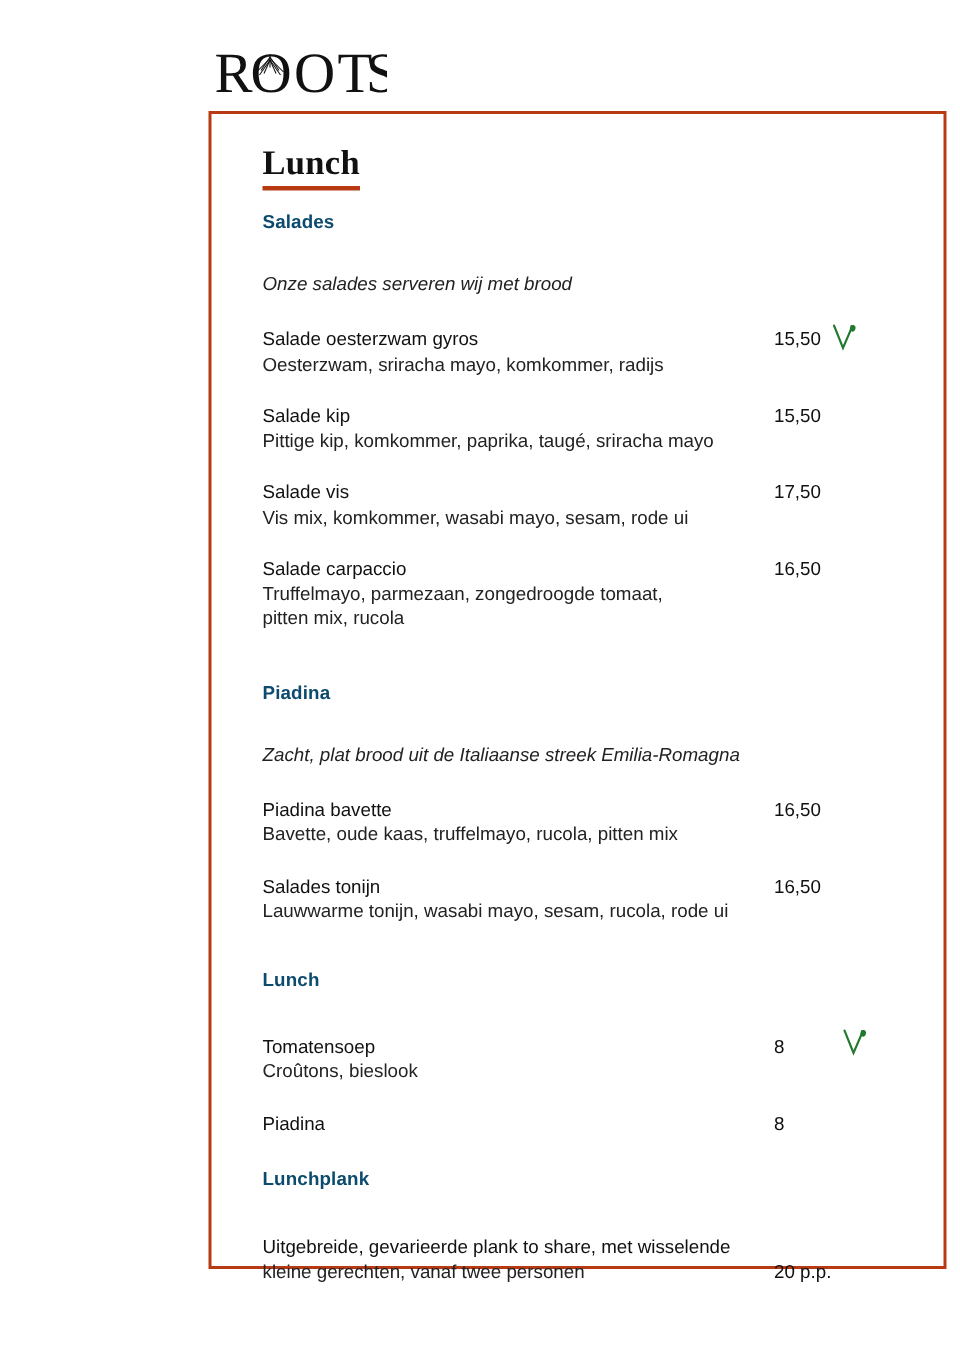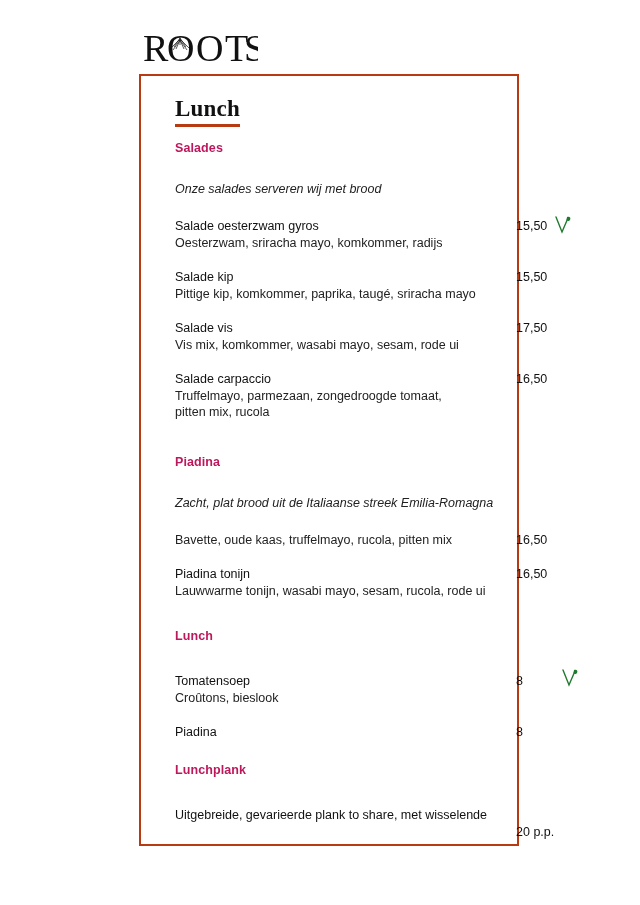--- a/index.html
+++ b/index.html
@@ -25,21 +25,21 @@
     display: flex;
     align-items: flex-end;
   }
   .logo-svg { display: block; }
 
   
   .menu-frame {
     position: absolute;
     left: 139px;
     top: 74px;
-    width: 380px;
+    width: 492px;
     height: 772px;
     border: 2px solid #b83a12;
     box-sizing: border-box;
     background: #ffffff;
   }
   .menu-inner {
     position: absolute;
     left: 34px;
     top: 20px;
     right: 20px;
@@ -53,21 +53,21 @@
     letter-spacing: 0.2px;
     color: #111111;
     display: inline-block;
     padding-bottom: 3px;
     border-bottom: 3px solid #b83a12;
     line-height: 1.1;
   }
   .section-head {
     font-size: 12.5px;
     font-weight: bold;
-    color: #be185d;
+    color: #0c4a6e;
     letter-spacing: 0.1px;
   }
 
   
   .intro {
     font-size: 12.5px;
     color: #222222;
     line-height: 1.35;
     font-style: italic;
   }
@@ -184,29 +184,30 @@
     </div>
 
     <div class="sp-34"></div>
     <div class="section-head">Piadina</div>
 
     <div class="sp-26"></div>
     <div class="intro">Zacht, plat brood uit de Italiaanse streek Emilia-Romagna</div>
 
     <div class="sp-20"></div>
     <div class="item">
+      <div class="item-name">Piadina bavette</div>
       <div class="item-desc">
           <span class="item-desc-line">Bavette, oude kaas, truffelmayo, rucola, pitten mix</span>
         </div>
       <span class="price">16,50</span>
     </div>
 
     <div class="sp-18"></div>
     <div class="item">
-      <div class="item-name">Piadina tonijn</div>
+      <div class="item-name">Salades tonijn</div>
       <div class="item-desc">
           <span class="item-desc-line">Lauwwarme tonijn, wasabi mayo, sesam, rucola, rode ui</span>
         </div>
       <span class="price">16,50</span>
     </div>
 
     <div class="sp-30"></div>
     <div class="section-head">Lunch</div>
 
     <div class="sp-30"></div>
@@ -227,17 +228,20 @@
       <div class="item-name">Piadina</div>
       <span class="price">8</span>
     </div>
 
     <div class="sp-22"></div>
     <div class="section-head">Lunchplank</div>
 
     <div class="sp-30"></div>
     <div class="item">
       <div class="item-name">Uitgebreide, gevarieerde plank to share, met wisselende</div>
+      <div class="item-desc">
+          <span class="item-desc-line">kleine gerechten, vanaf twee personen</span>
+        </div>
       <span class="price second-line">20 p.p.</span>
     </div>
 
   </div>
 </div>
 
 </body></html>

